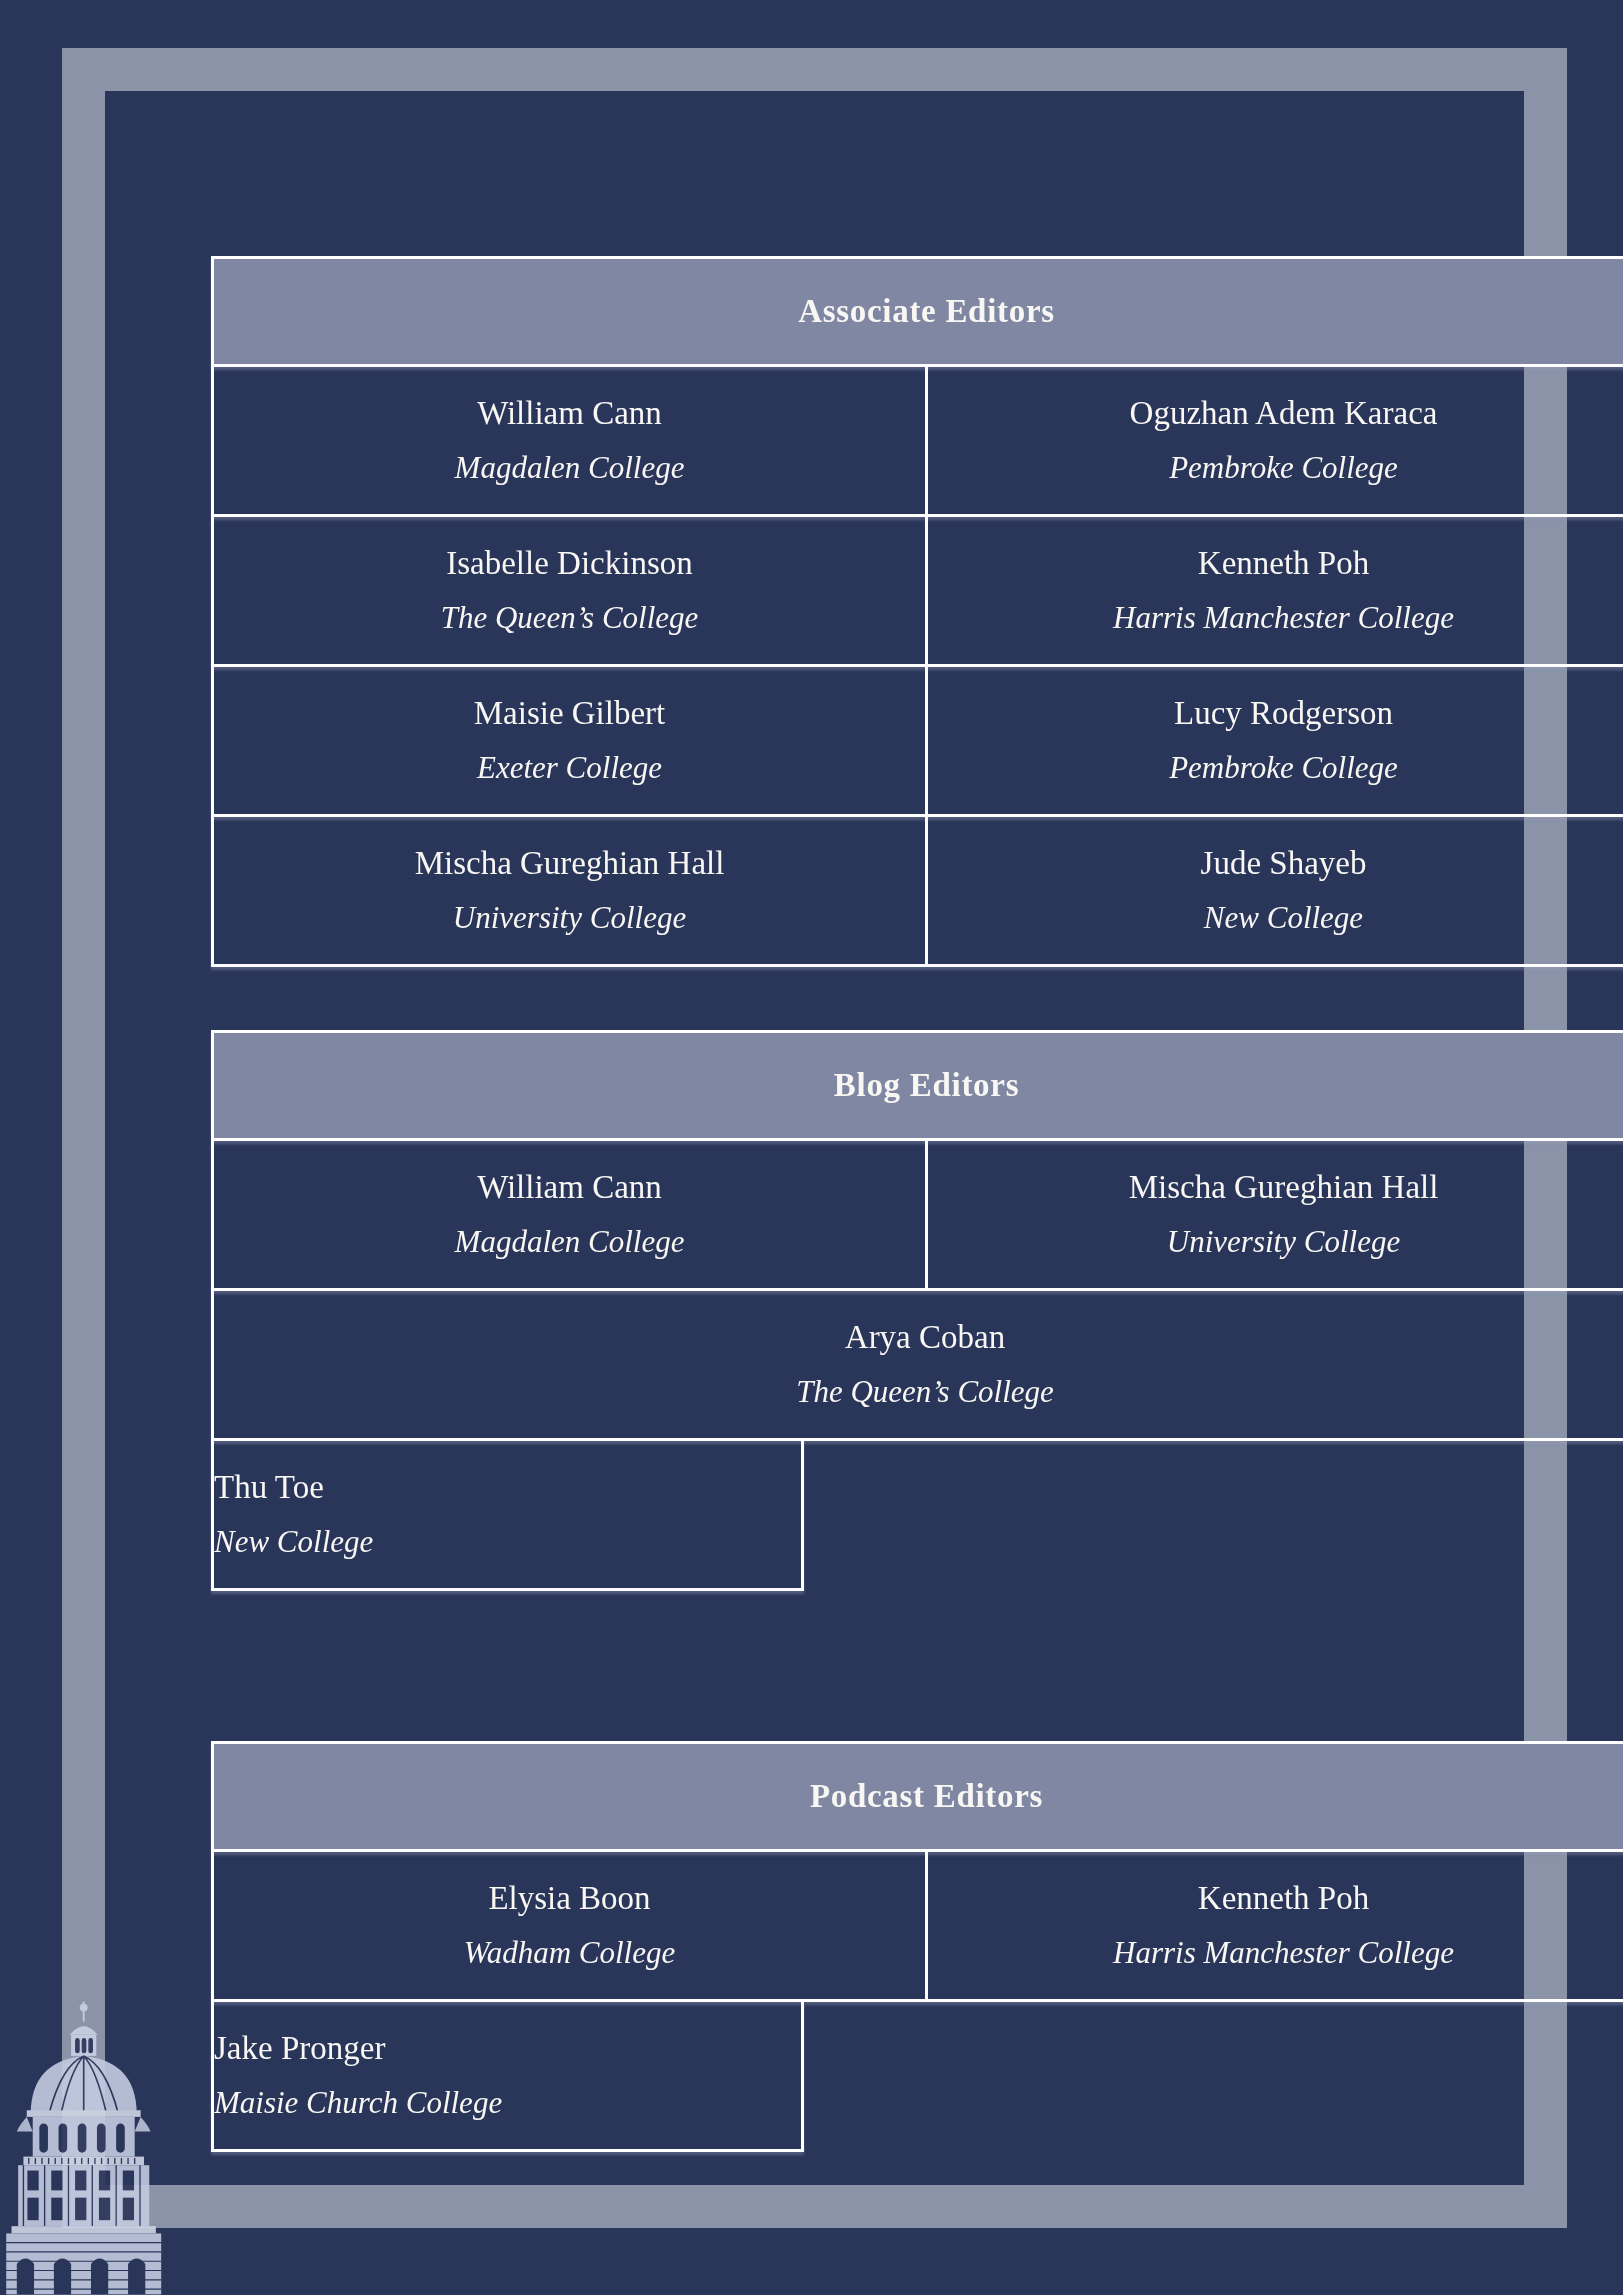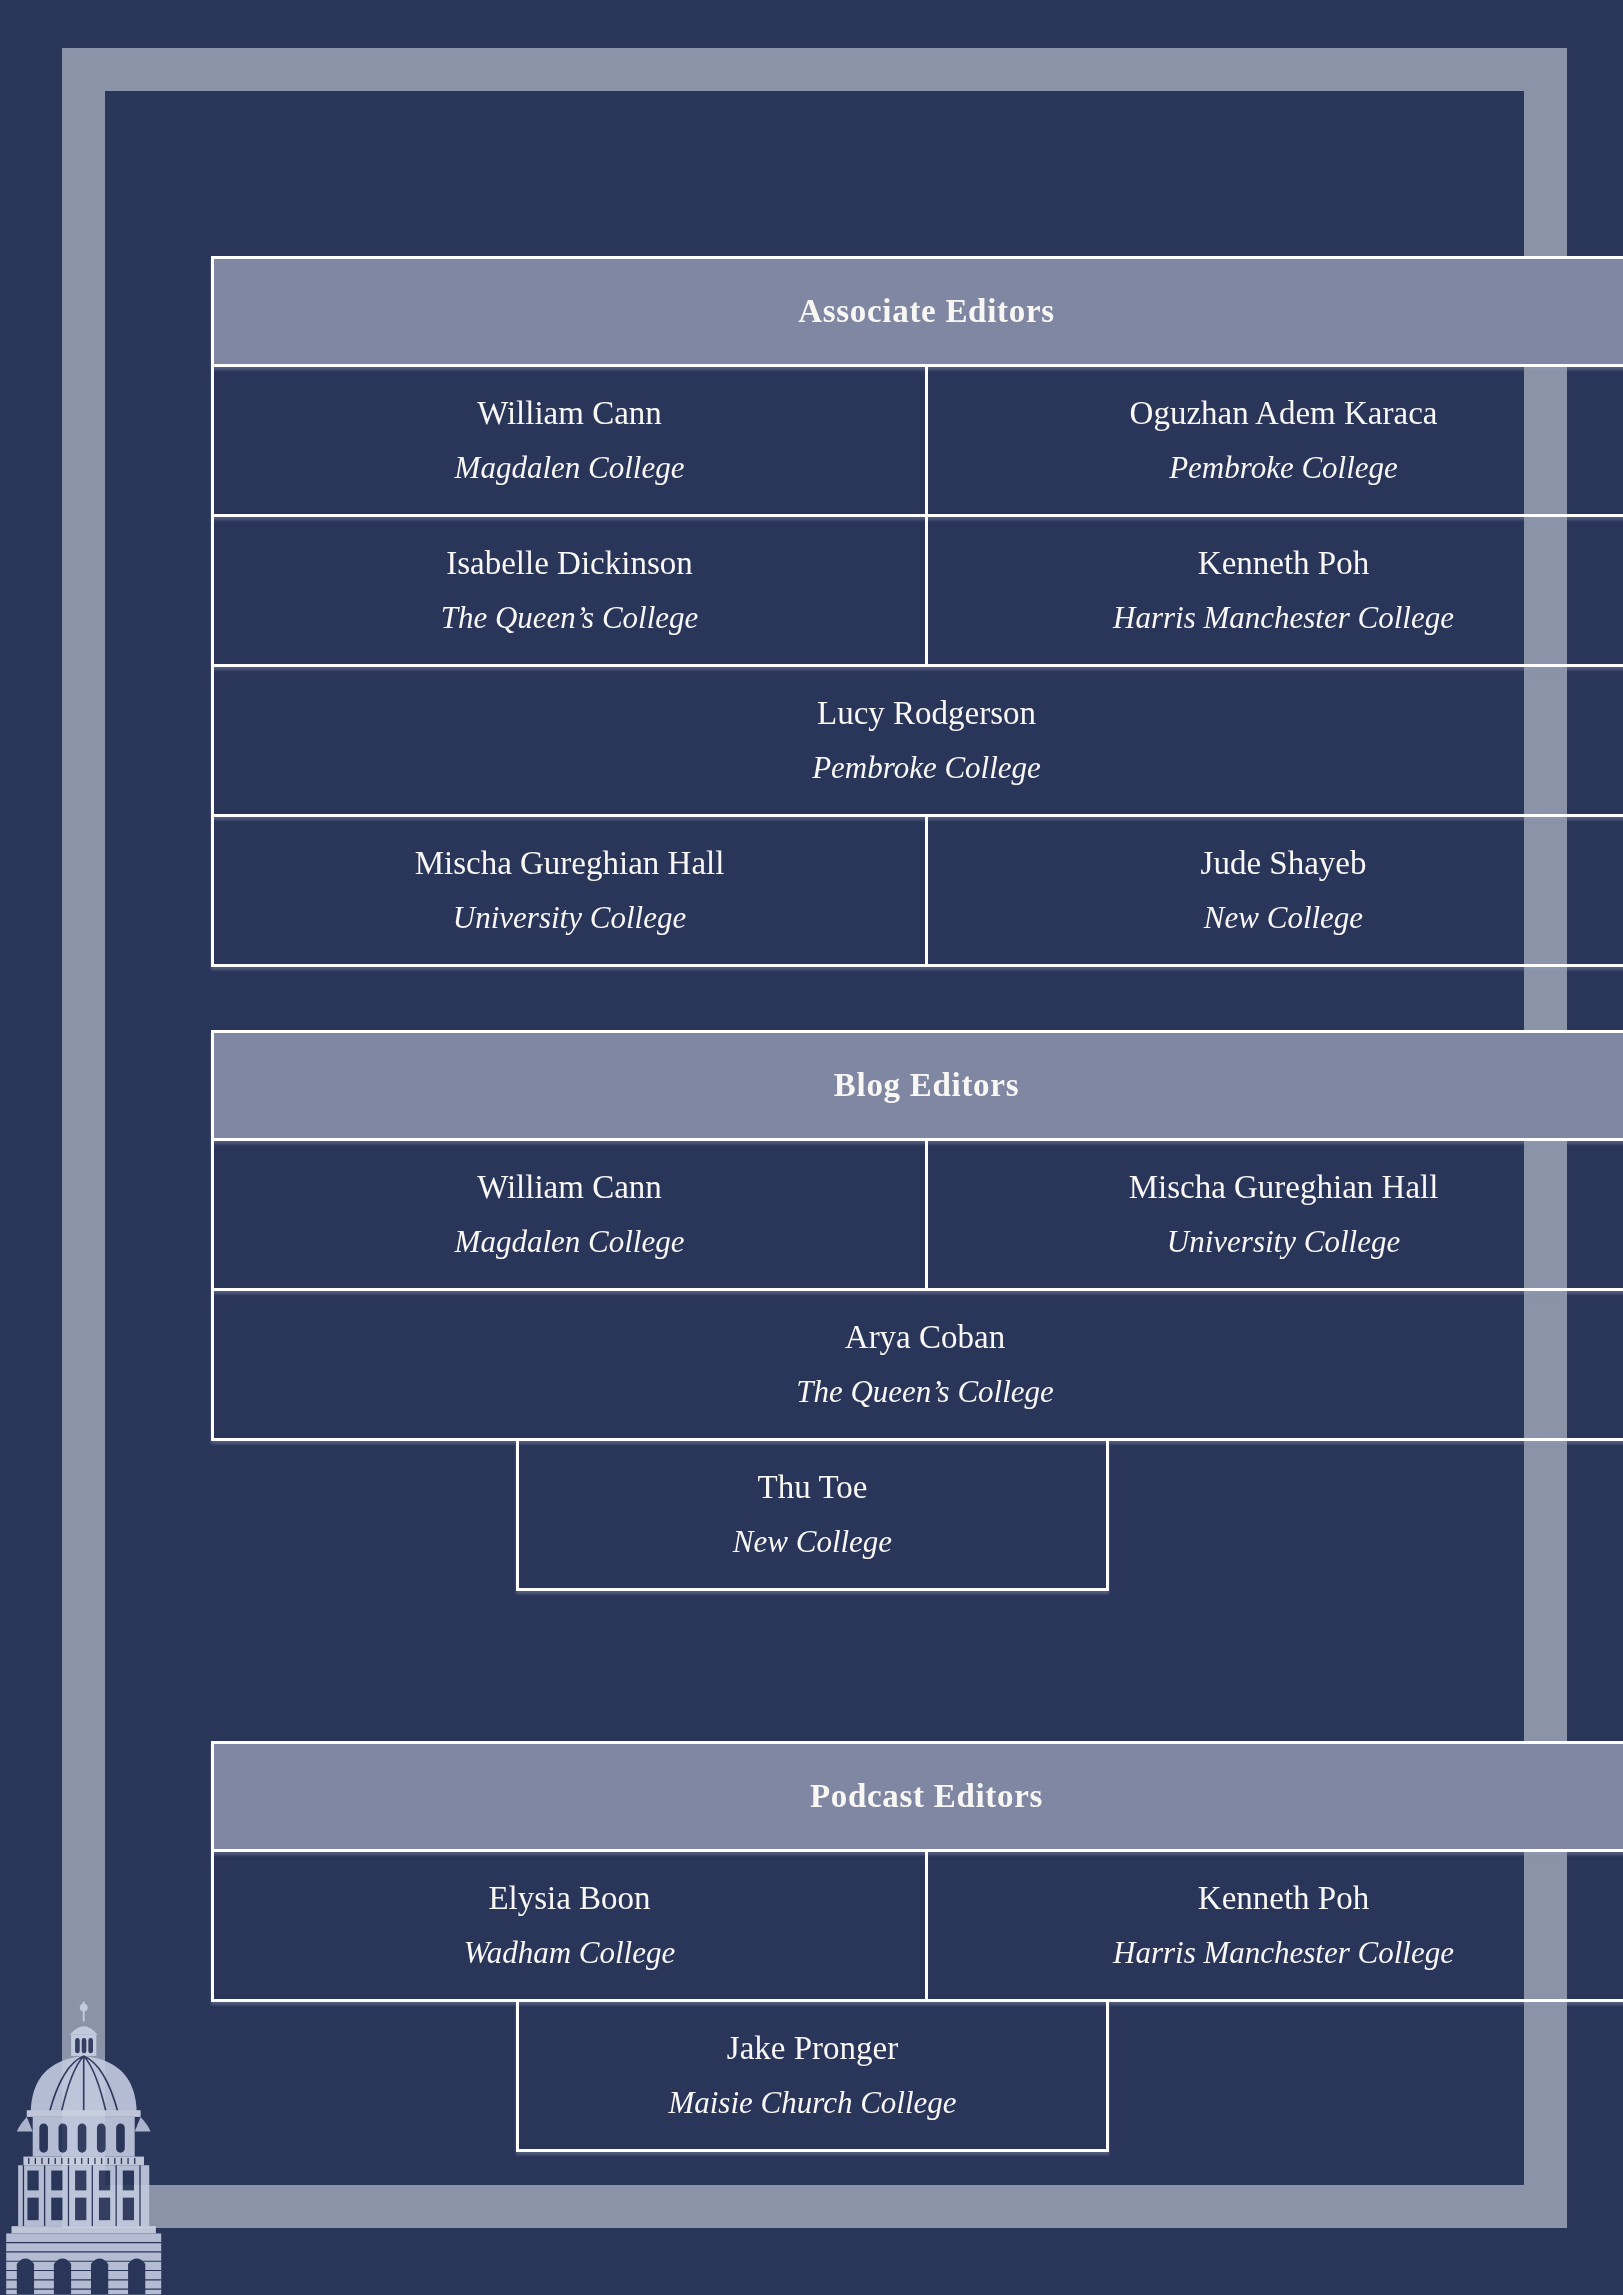--- a/index.html
+++ b/index.html
@@ -34,24 +34,24 @@
     box-sizing:border-box;
     box-shadow:0 3.3px 2.6px rgba(148,158,182,.38);
   }
   .cell{
     flex:1;display:flex;flex-direction:column;
     align-items:center;justify-content:center;gap:17px;
     text-align:center;
   }
   .cell.first{border-right:3.9px solid var(--white,#fff);}
   .hang{
-    width:593px;height:150px;margin-left:305px;
+    width:593px;height:150px;
     border:3.9px solid var(--white,#fff);border-top:none;
     box-sizing:border-box;
-    display:flex;flex-direction:column;align-items:center;justify-content:center;gap:17px;
+    display:flex;flex-direction:column;align-items:flex-start;justify-content:center;gap:17px;
     text-align:center;
     box-shadow:0 3.3px 2.6px rgba(148,158,182,.38);
   }
   .ename{font-size:33px;color:var(--text,#F8F7F3);line-height:1.15;}
   .ecol{font-size:31px;font-style:italic;color:var(--text,#F8F7F3);line-height:1.15;}
   .camera{position:absolute;left:-9.2px;top:1999px;width:196px;height:298px;}
 </style>
 </head>
 <body>
 
@@ -75,20 +75,24 @@
     <div class="cell first">
       <div class="ename">Isabelle Dickinson</div>
       <div class="ecol">The Queen’s College</div>
     </div>
     <div class="cell">
       <div class="ename">Kenneth Poh</div>
       <div class="ecol">Harris Manchester College</div>
     </div>
   </div>
   <div class="trow">
+    <div class="cell first">
+      <div class="ename">Maisie Gilbert</div>
+      <div class="ecol">Exeter College</div>
+    </div>
     <div class="cell">
       <div class="ename">Lucy Rodgerson</div>
       <div class="ecol">Pembroke College</div>
     </div>
   </div>
   <div class="trow">
     <div class="cell first">
       <div class="ename">Mischa Gureghian Hall</div>
       <div class="ecol">University College</div>
     </div>

